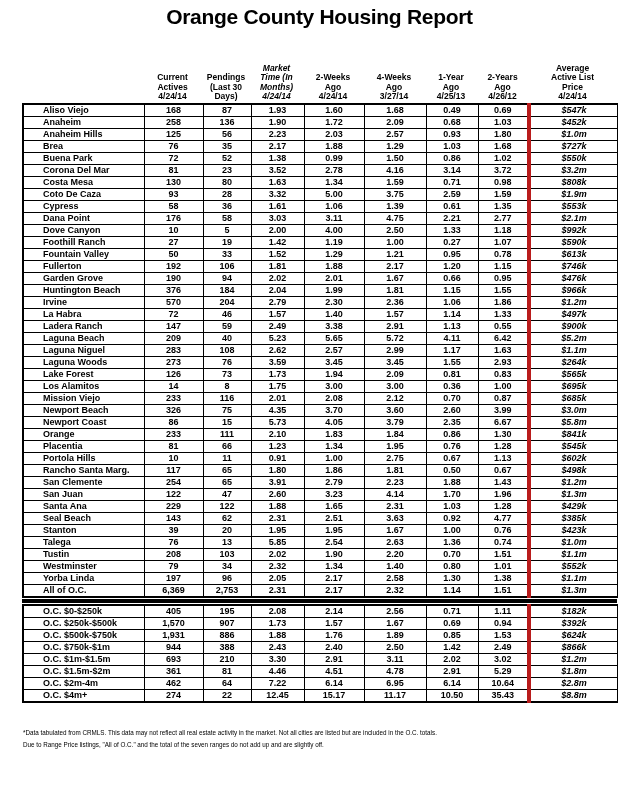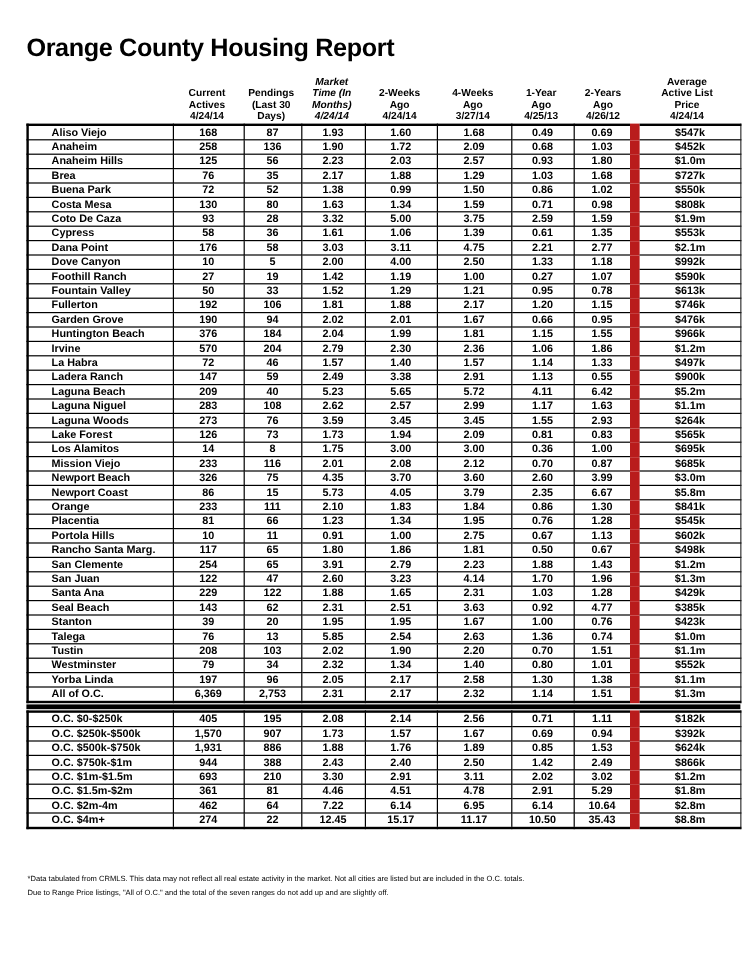--- a/index.html
+++ b/index.html
@@ -1,22 +1,22 @@
 <!DOCTYPE html>
 <html><head>
 <meta charset="utf-8">
 <style>
   html,body { margin:0; padding:0; background:#fff; }
   .page {
     position:relative; width:618px; height:800px; background:#ffffff;
     font-family:"Liberation Sans", sans-serif; color:#000; overflow:hidden;
   }
   .title {
-    position:absolute; top:29px; left:22px; width:595px;
-    text-align:left; font-size:21px; font-weight:bold; letter-spacing:-0.3px;
+    position:absolute; top:5px; left:22px; width:595px;
+    text-align:center; font-size:21px; font-weight:bold; letter-spacing:-0.3px;
     white-space:nowrap;
   }
   .report { position:absolute; left:22px; top:55px; width:595px; }
 
   
   .hdr { display:flex; align-items:flex-end; height:48px; }
   .hdr-cell {
     box-sizing:border-box; text-align:center; font-size:8.5px; font-weight:bold;
     line-height:9.6px; white-space:pre-line; padding-bottom:1px;
   }
@@ -26,21 +26,21 @@
   table.data {
     border-collapse:collapse; table-layout:fixed; width:595px;
     border:2px solid #000;
   }
   table.data td {
     border:1px solid #000; height:11px; line-height:11px;
     font-size:9px; font-weight:bold; text-align:center; padding:0;
     overflow:hidden; white-space:nowrap;
   }
   table.data td.city { text-align:left; padding-left:19px; }
-  table.data td.price { border-left:8px solid #b91c1c; }
+  table.data td.price { border-left:4px solid #b91c1c;font-style:italic; }
 
   .divider { height:4px; background:#000; margin:1px 0; }
 
   .footnotes { position:absolute; left:23px; top:729px; width:560px; }
   .footnote {
     font-size:6.3px; font-weight:normal; line-height:7px; margin-bottom:4.5px;
     white-space:nowrap; color:#000;
   }
 </style>
 </head>
@@ -142,20 +142,31 @@
             <td>72</td>
             <td>52</td>
             <td>1.38</td>
             <td>0.99</td>
             <td>1.50</td>
             <td>0.86</td>
             <td>1.02</td>
             <td class="price">$550k</td>
           </tr>
           <tr>
+            <td class="city">Corona Del Mar</td>
+            <td>81</td>
+            <td>23</td>
+            <td>3.52</td>
+            <td>2.78</td>
+            <td>4.16</td>
+            <td>3.14</td>
+            <td>3.72</td>
+            <td class="price">$3.2m</td>
+          </tr>
+          <tr>
             <td class="city">Costa Mesa</td>
             <td>130</td>
             <td>80</td>
             <td>1.63</td>
             <td>1.34</td>
             <td>1.59</td>
             <td>0.71</td>
             <td>0.98</td>
             <td class="price">$808k</td>
           </tr>

